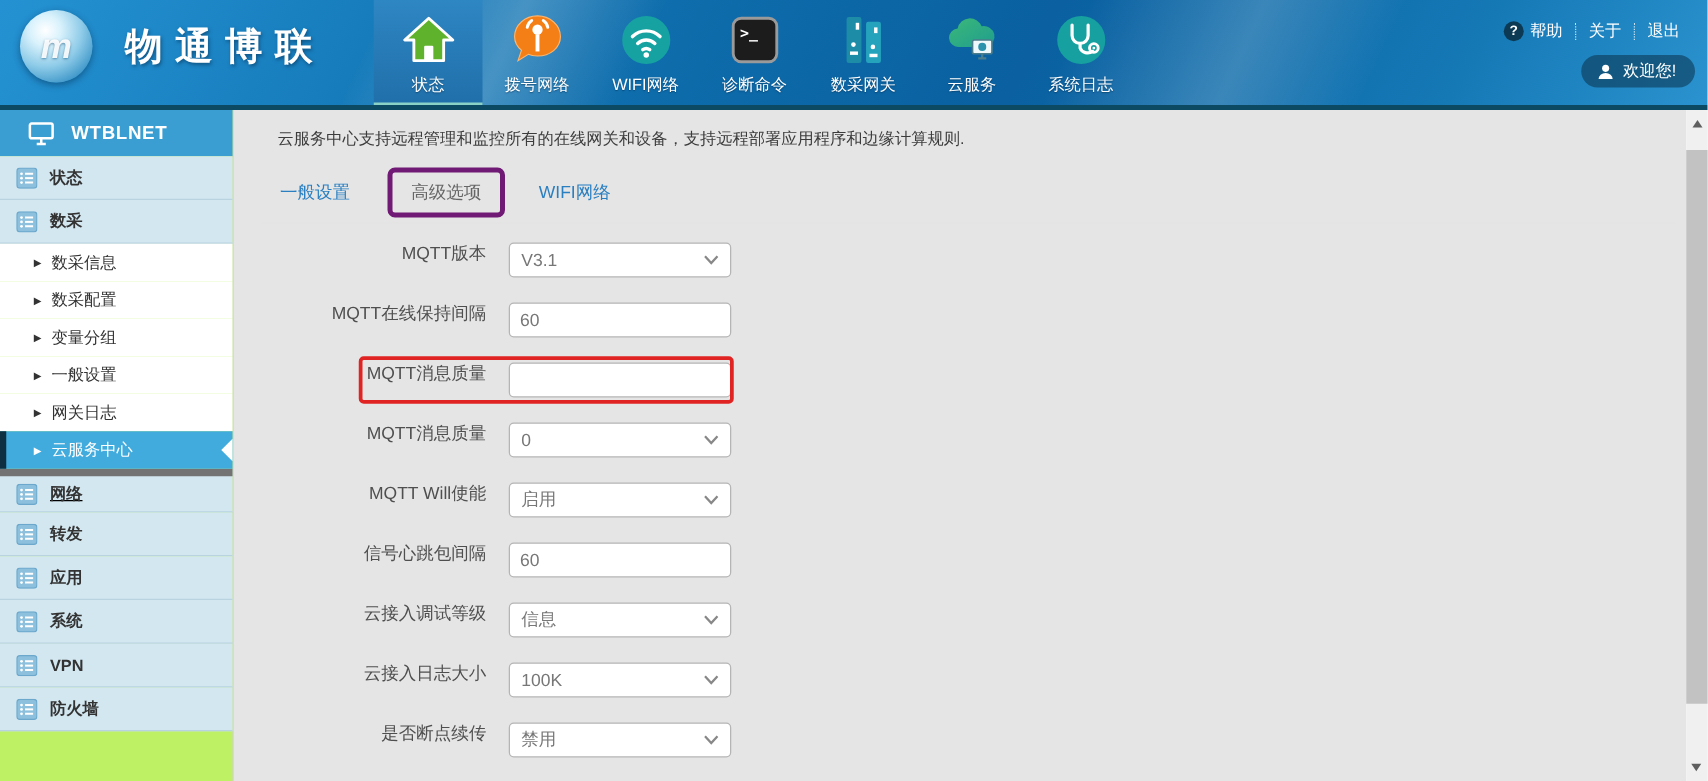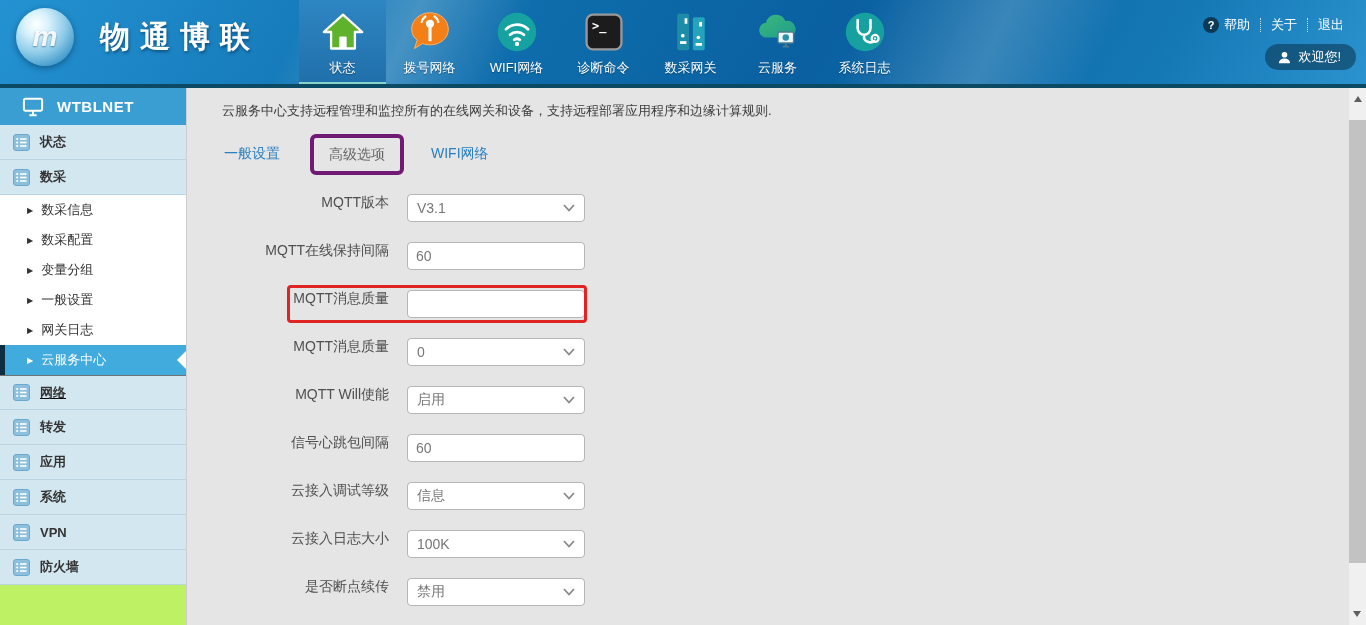--- a/index.html
+++ b/index.html
@@ -47,21 +47,21 @@
   .item-group .glabel { font-size:13px; font-weight:bold; color:#333; margin-left:10px; }
   .item-sub { height:30px; background:#fff; display:flex; align-items:center; padding-left:27px;
     cursor:pointer; font-size:13px; color:#333; }
   .item-sub .caret { font-size:8px; color:#333; margin-right:8px; }
   .item-sub.selected { background:#41abde; color:#fff; border-left:5px solid #0e2f42; padding-left:22px;
     position:relative; }
   .item-sub.selected .caret { color:#fff; }
   .item-sub.selected::after { content:""; position:absolute; right:0; top:50%; transform:translateY(-50%);
     width:0; height:0; border-top:9px solid transparent; border-bottom:9px solid transparent;
     border-right:9px solid #fff; }
-  .item-group.bt { border-top:1px solid #737373;text-decoration:underline; }
+  .item-group.bt { border-top:6px solid #737373;text-decoration:underline; }
 
   
   .content { position:absolute; top:88px; left:187px; width:1162px; height:537px; background:#e5e5e5; }
   .desc { margin:14px 0 0 35px; font-size:13px; color:#3c3c3c; }
   .tabs { display:flex; align-items:center; margin:12px 0 0 37px; height:44px; }
   .tab { font-size:14px; cursor:pointer; }
   .tab.link { color:#2a7fc1; }
   .tab-annotated { border:4px solid #701a75; border-radius:6px; padding:7px 15px; margin:0 13px 0 30px; }
   .tab.active { color:#666; }
   .tab.third { margin-left:14px; }

